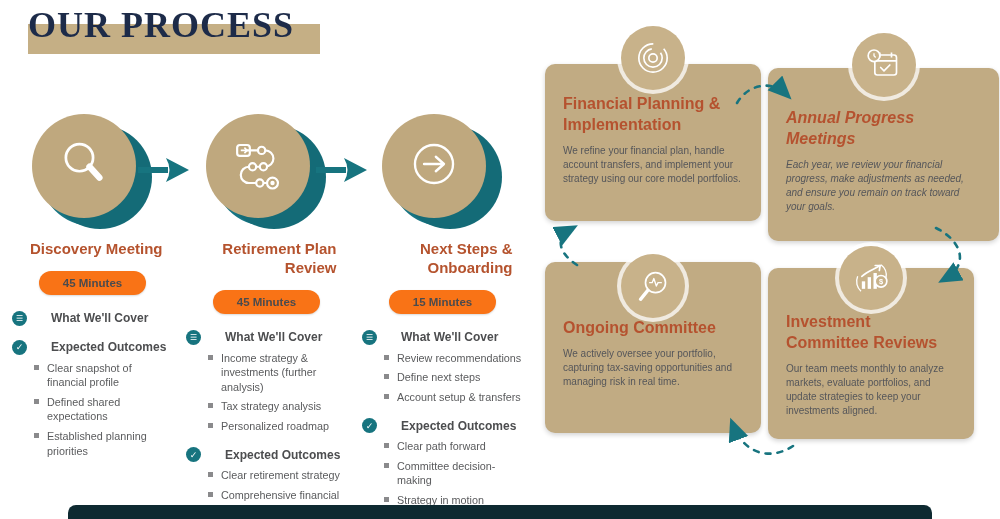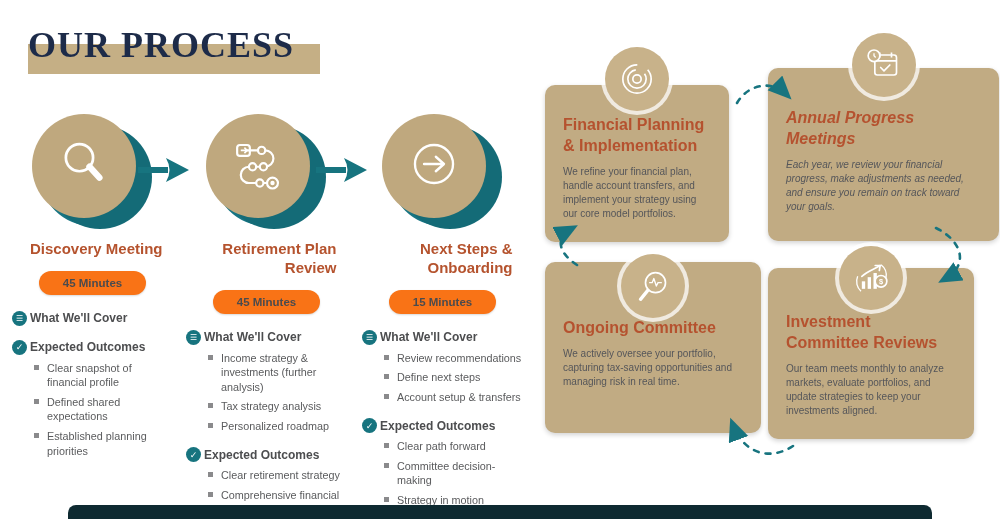--- a/index.html
+++ b/index.html
@@ -1,20 +1,20 @@
 <!DOCTYPE html>
 <html><head>
 <meta charset="utf-8">
 <style>
   * { margin:0; padding:0; box-sizing:border-box; }
   body { background:#ffffff; font-family:"Liberation Sans", sans-serif; }
   .canvas { position:relative; width:1000px; height:519px; background:#ffffff; overflow:hidden; }
 
   
-  .title-wrap { position:absolute; left:28px; top:24px; width:292px; height:52px; }
+  .title-wrap { position:absolute; left:28px; top:4px; width:292px; height:52px; }
   .title-highlight { position:absolute; left:0; top:20px; width:292px; height:30px; background:#C5AF85; }
   .page-title { position:relative; font-family:"Liberation Serif", serif; font-weight:bold;
                 font-size:36px; letter-spacing:1px; color:#1D2B49; line-height:1.2; }
 
   
   .step-col { position:absolute; top:112px; width:165px; }
   .step-col.c1 { left:10px; }
   .step-col.c2 { left:184px; }
   .step-col.c3 { left:360px; }
 
@@ -28,41 +28,41 @@
   .circle-main svg { width:58px; height:58px; }
 
   .step-title { text-align:right; color:#B5532E; font-weight:bold; font-size:15px;
                 line-height:1.25; margin:2px auto 12px auto; width:140px; }
   .badge-wrap { text-align:center; margin-bottom:16px; }
   .duration-badge { display:inline-block; background:#f97316; color:#4B4B4D; font-weight:bold;
                     font-size:11.5px; padding:6px 24px; border-radius:15px;
                     box-shadow:0 1px 2px rgba(0,0,0,0.15); }
 
   .list-section { margin:0 0 14px 2px; }
-  .list-heading-row { display:flex; align-items:center; gap:3px; margin-bottom:6px; }
+  .list-heading-row { display:flex; align-items:center; gap:24px; margin-bottom:6px; }
   .mini-icon { width:15px; height:15px; min-width:15px; border-radius:50%; background:#17747F;
                color:#fff; font-size:8px; display:flex; align-items:center; justify-content:center; }
   .mini-icon.icon-list::after { content:"\2630"; }
   .mini-icon.icon-check::after { content:"\2713"; font-size:9px; }
   .list-heading { color:#4C4D4F; font-weight:bold; font-size:12px; }
   ul.bullets { list-style:none; margin-left:22px; width:140px; }
   ul.bullets li { position:relative; padding-left:13px; color:#5A5B5D; font-size:10.8px;
                   line-height:1.35; margin-bottom:5px; }
   ul.bullets li::before { content:""; position:absolute; left:0; top:4px; width:5px; height:5px;
                           background:#8A8A8C; }
 
   
   .flow-arrow { position:absolute; top:156px; width:52px; height:28px; }
   .flow-arrow.a1 { left:138px; }
   .flow-arrow.a2 { left:316px; }
 
   
   .cycle-card { position:absolute; background:#C1AB83; border-radius:10px; padding:32px 18px 14px 18px;
                 box-shadow:0 2px 5px rgba(0,0,0,0.18); }
-  .card-1 { left:545px; top:85px;  width:184px; height:157px; padding-top:30px; }
+  .card-1 { left:545px; top:64px;  width:216px; height:157px; padding-top:30px; }
   .card-2 { left:768px; top:68px;  width:231px; height:173px; padding-top:40px;font-style:italic; }
   .card-3 { left:545px; top:262px; width:216px; height:171px; padding-top:56px; }
   .card-4 { left:768px; top:268px; width:206px; height:171px; padding-top:44px; }
 
   .card-icon { position:absolute; left:50%; transform:translateX(-50%); width:64px; height:64px;
                border-radius:50%; background:#C8B28A; box-shadow:0 0 0 4px rgba(255,255,255,0.75);
                display:flex; align-items:center; justify-content:center; }
   .card-1 .card-icon { top:-38px; }
   .card-2 .card-icon { top:-35px; }
   .card-3 .card-icon { top:-8px; }

